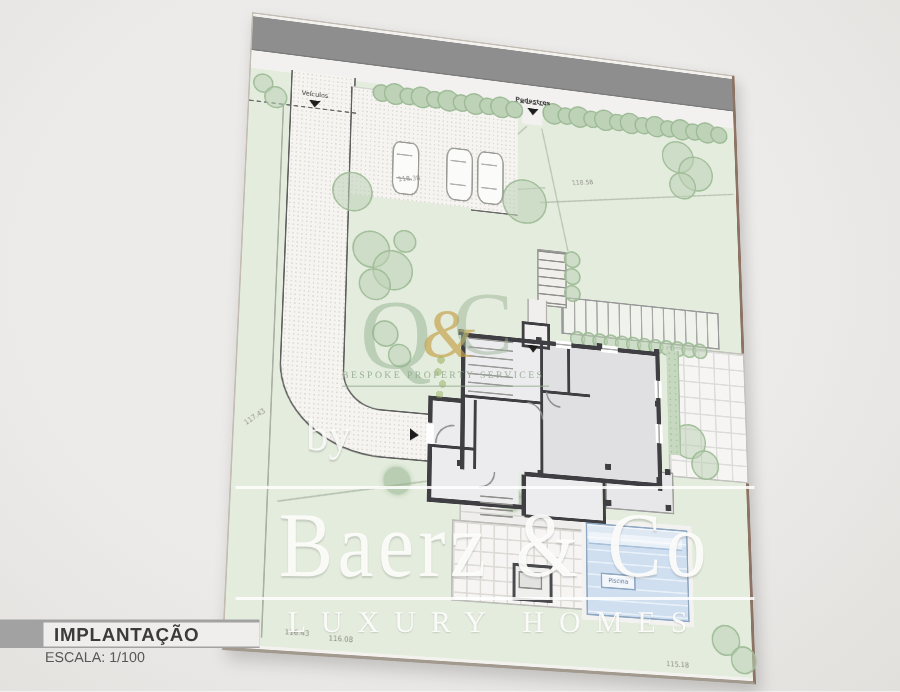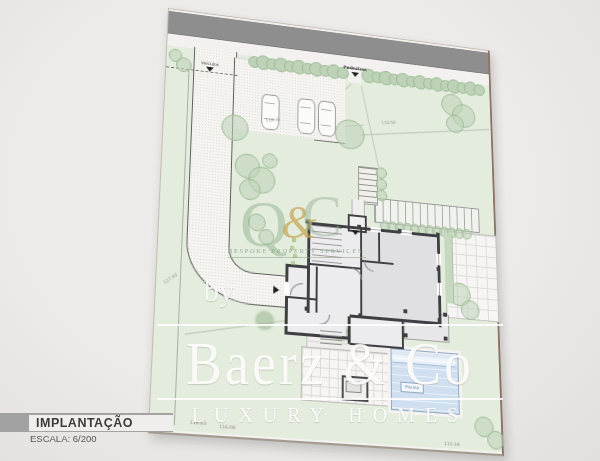--- a/index.html
+++ b/index.html
@@ -282,13 +282,13 @@
   <div class="abs wm-by">by</div>
   <div class="abs wm-rule" style="left:157px;top:324px;width:346px;"></div>
   <div class="abs wm-name">Baerz &amp; Co</div>
   <div class="abs wm-rule" style="left:157px;top:398px;width:346px;"></div>
   <div class="abs wm-homes">LUXURY HOMES</div>
 </div>
 
 <div class="abs" id="titlebar"></div>
 <div class="abs" id="titlebar-inner"></div>
 <div class="abs" id="title-text">IMPLANTAÇÃO</div>
-<div class="abs" id="scale-text">ESCALA: 6/200</div>
+<div class="abs" id="scale-text">ESCALA: 1/100</div>
 
 </body></html>

